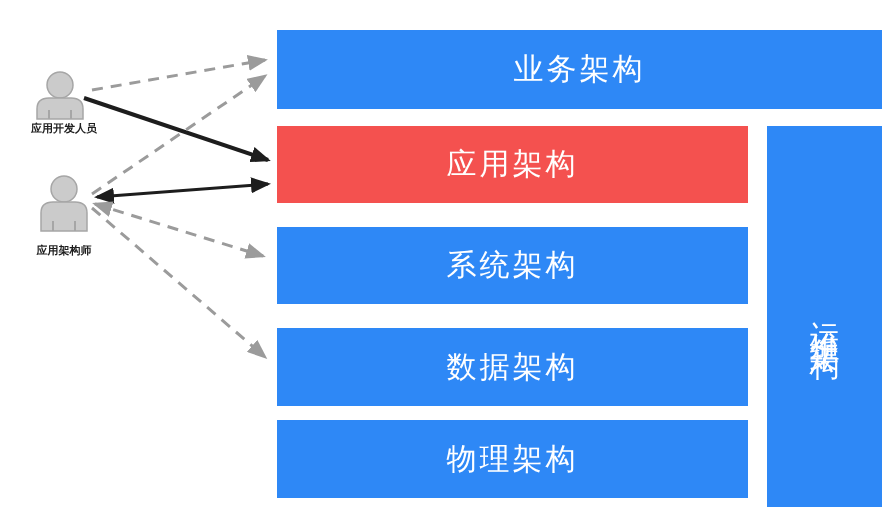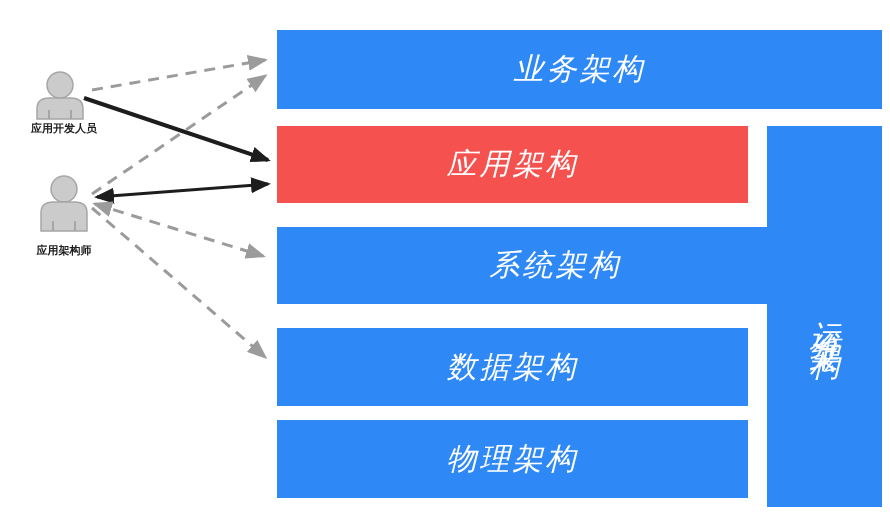--- a/index.html
+++ b/index.html
@@ -8,21 +8,21 @@
     font-family:"DejaVu Sans","Liberation Sans",sans-serif;
   }
   .arrows-layer{position:absolute;left:0;top:0;width:890px;height:517px;}
   .edge-dashed{stroke:#9B9B9B;stroke-width:3;stroke-dasharray:11 8;fill:none;}
   .edge-solid{stroke:#1D1D1D;stroke-width:3;fill:none;}
   .edge-solid.thick{stroke-width:4;}
   .person-head,.person-body{fill:#CBCBCB;stroke:#A6A6A6;stroke-width:1.5;}
   .person-arm{stroke:#A6A6A6;stroke-width:2;}
   .layer{
     position:absolute;display:flex;align-items:center;justify-content:center;
-    color:#FFFFFF;font-size:30px;letter-spacing:3px;font-weight:400;font-style:italic;
+    color:#FFFFFF;font-size:30px;letter-spacing:3px;font-weight:400;
   }
   .layer-business{left:277px;top:30px;width:605px;height:79px;}
   .layer-application{left:277px;top:126px;width:471px;height:77px;}
   .layer-system{left:277px;top:227px;width:471px;height:77px;}
   .layer-data{left:277px;top:328px;width:471px;height:78px;}
   .layer-physical{left:277px;top:420px;width:471px;height:78px;}
   .layer-operations{left:767px;top:126px;width:115px;height:381px;}
   .vertical-text{
     writing-mode:vertical-rl;text-orientation:upright;
     letter-spacing:10px;line-height:1;
@@ -75,21 +75,21 @@
   <div class="actor-label actor-label-architect">应用架构师</div>
 
   <div class="layer layer-business" style="background: rgb(46, 136, 246);">
     <span>业务架构</span>
   </div>
 
   <div class="layer layer-application" style="background: rgb(244, 81, 79);">
     <span>应用架构</span>
   </div>
 
-  <div class="layer layer-system" style="background: rgb(46, 136, 246); padding-left: 43px;">
+  <div class="layer layer-system" style="background: rgb(46, 136, 246);">
     <span>系统架构</span>
   </div>
 
   <div class="layer layer-data" style="background: rgb(46, 136, 246);">
     <span>数据架构</span>
   </div>
 
   <div class="layer layer-physical" style="background: rgb(46, 136, 246);">
     <span>物理架构</span>
   </div>

